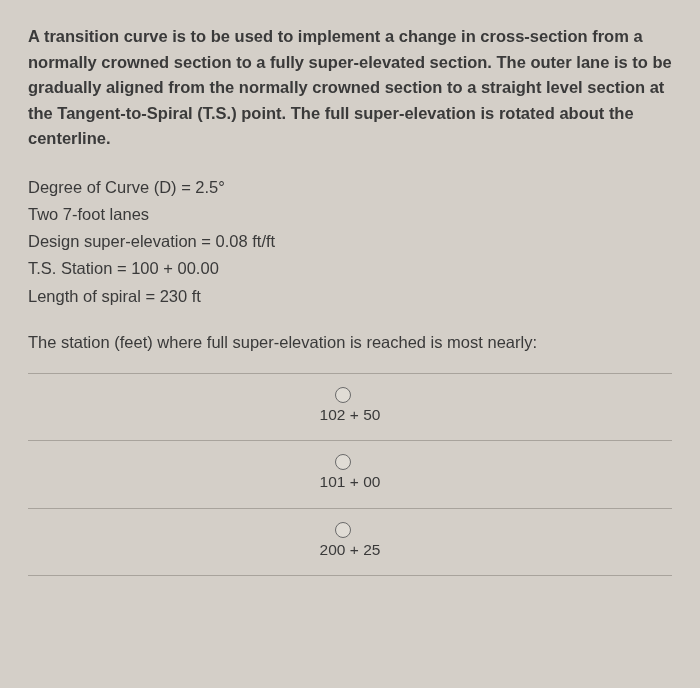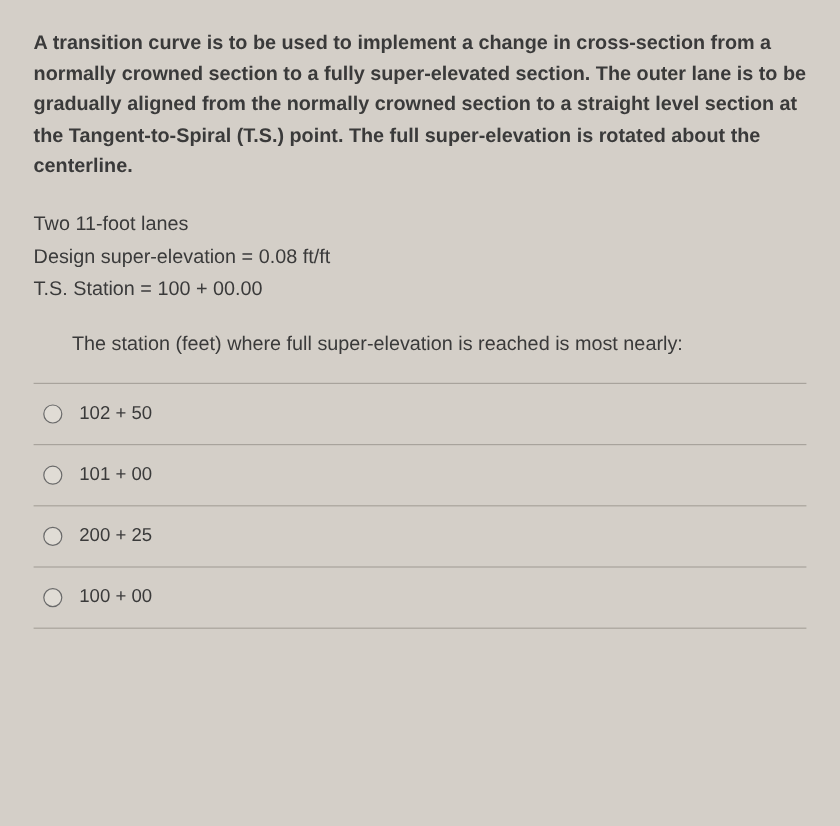--- a/index.html
+++ b/index.html
@@ -22,31 +22,31 @@
       font-weight: bold;
     }
     .data-section {
       margin-bottom: 20px;
     }
     .data-line {
       line-height: 1.65;
     }
     .question-text {
       margin-bottom: 18px;
-      margin-left: 32px;
     }
     .options {
       border-top: 1px solid #a8a39c;
     }
     .option-row {
       display: flex;
       align-items: center;
       padding: 13px 8px;
       border-bottom: 1px solid #a8a39c;
       cursor: pointer;
+      flex-direction: column;
     }
     .radio {
       width: 16px;
       height: 16px;
       border: 1.5px solid #6a6a6a;
       border-radius: 50%;
       margin-right: 14px;
       flex-shrink: 0;
       background: #e0dcd5;
     }
@@ -54,37 +54,35 @@
       font-size: 15.5px;
       color: #3a3a3a;
     }
   </style>
 </head>
 <body>
 
 <div class="intro-text">A transition curve is to be used to implement a change in cross-section from a normally crowned section to a fully super-elevated section. The outer lane is to be gradually aligned from the normally crowned section to a straight level section at the Tangent-to-Spiral (T.S.) point. The full super-elevation is rotated about the centerline.</div>
 
 <div class="data-section">
-  <div class="data-line">Two 11-foot lanes</div>
+  <div class="data-line">Degree of Curve (D) = 2.5°</div>
+  <div class="data-line">Two 7-foot lanes</div>
   <div class="data-line">Design super-elevation = 0.08 ft/ft</div>
   <div class="data-line">T.S. Station = 100 + 00.00</div>
+  <div class="data-line">Length of spiral = 230 ft</div>
 </div>
 
 <div class="question-text">The station (feet) where full super-elevation is reached is most nearly:</div>
 
 <div class="options">
   <div class="option-row">
     <span class="radio"></span>
     <span class="option-label">102 + 50</span>
   </div>
   <div class="option-row">
     <span class="radio"></span>
     <span class="option-label">101 + 00</span>
   </div>
   <div class="option-row">
     <span class="radio"></span>
     <span class="option-label">200 + 25</span>
   </div>
-  <div class="option-row">
-    <span class="radio"></span>
-    <span class="option-label">100 + 00</span>
-  </div>
 </div>
 
 </body></html>

